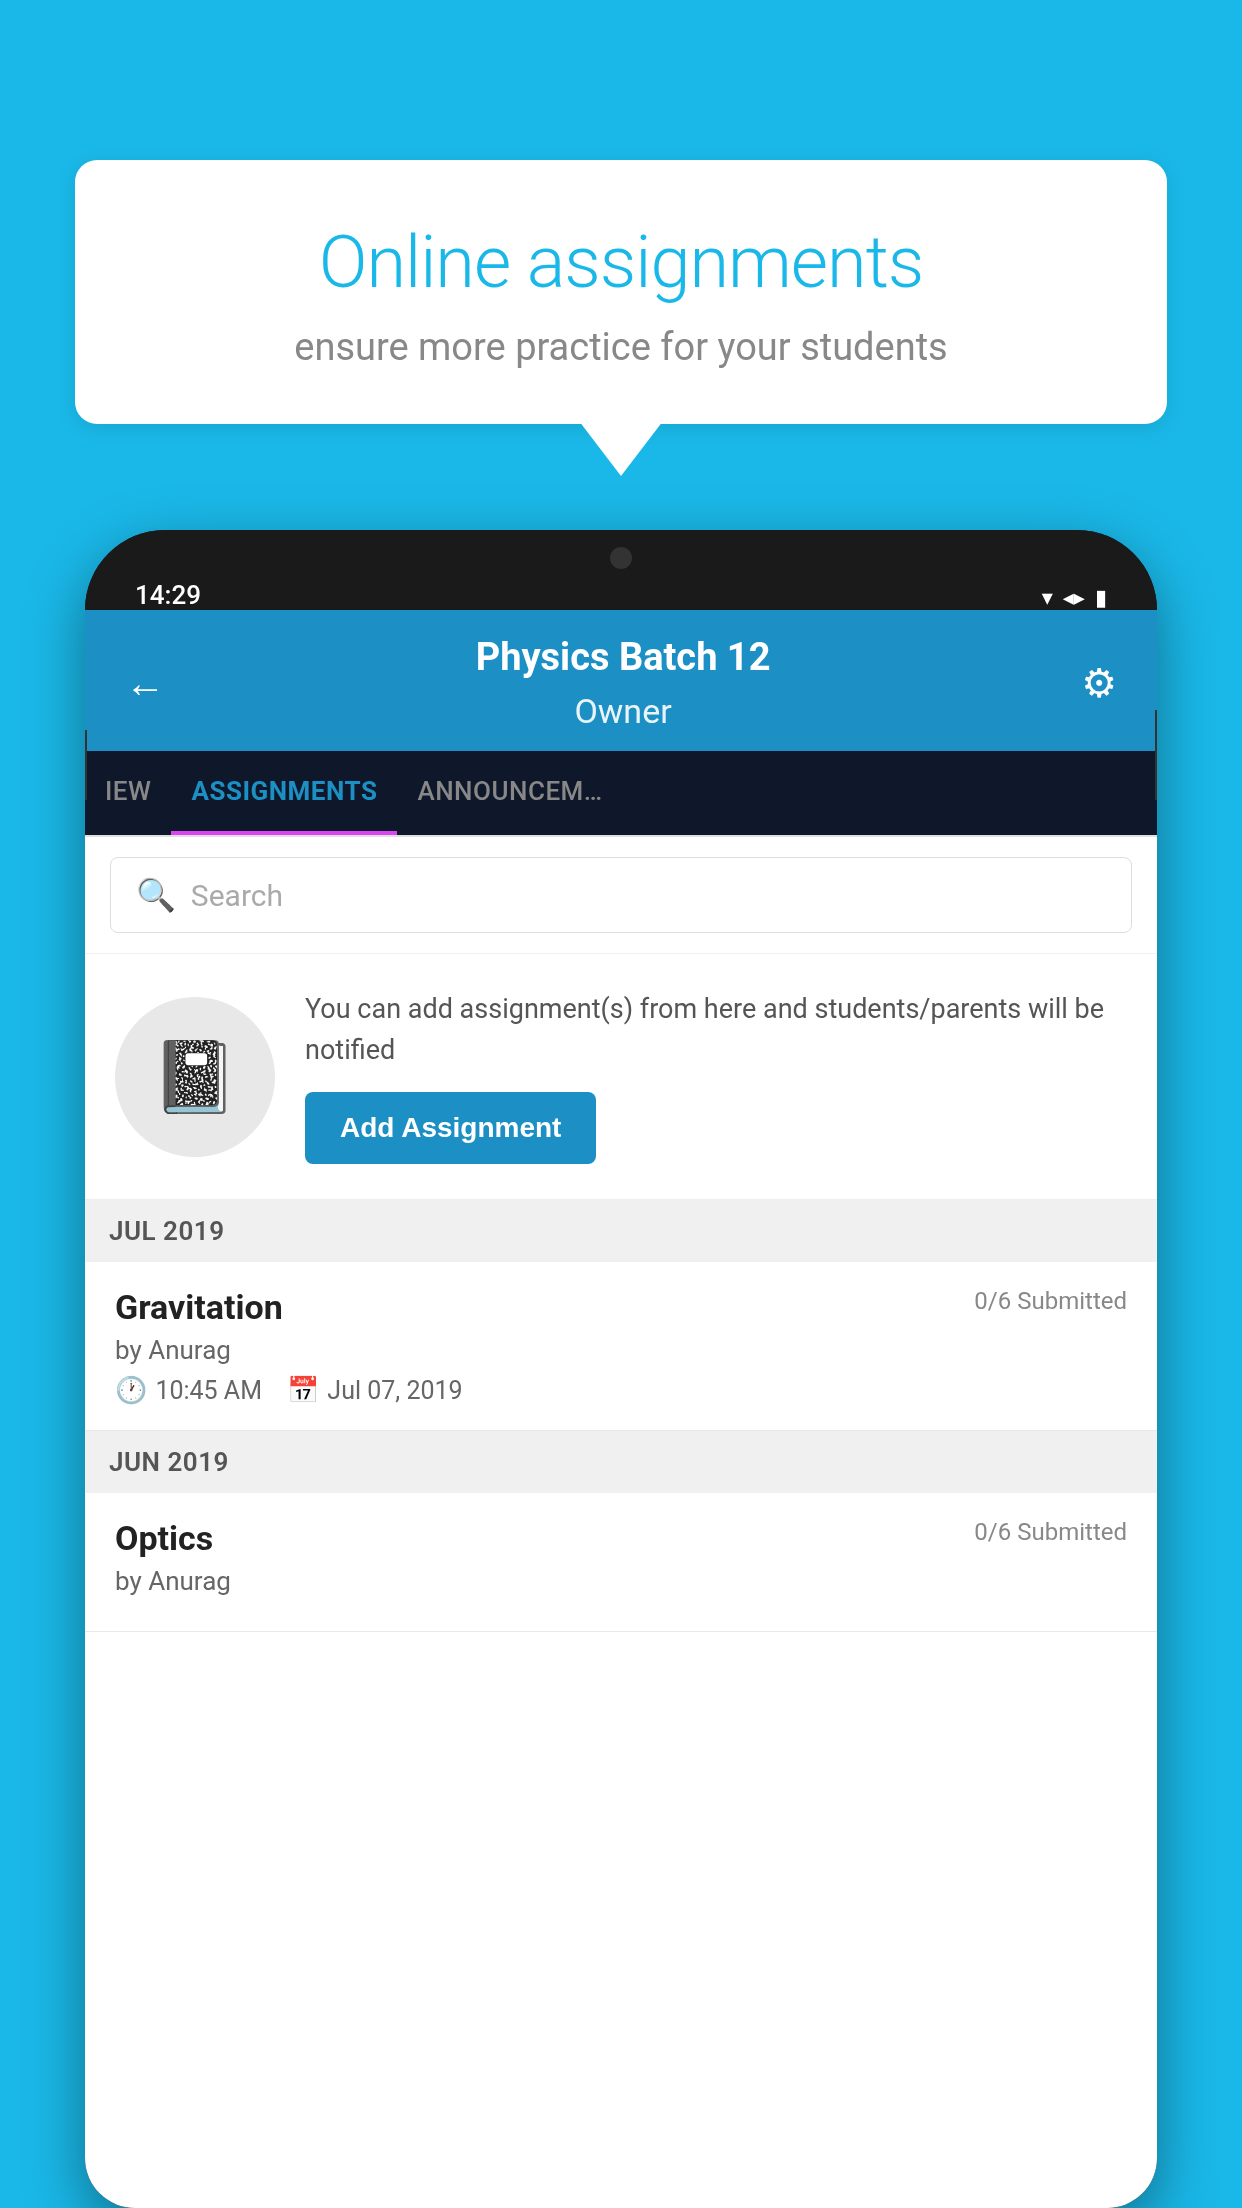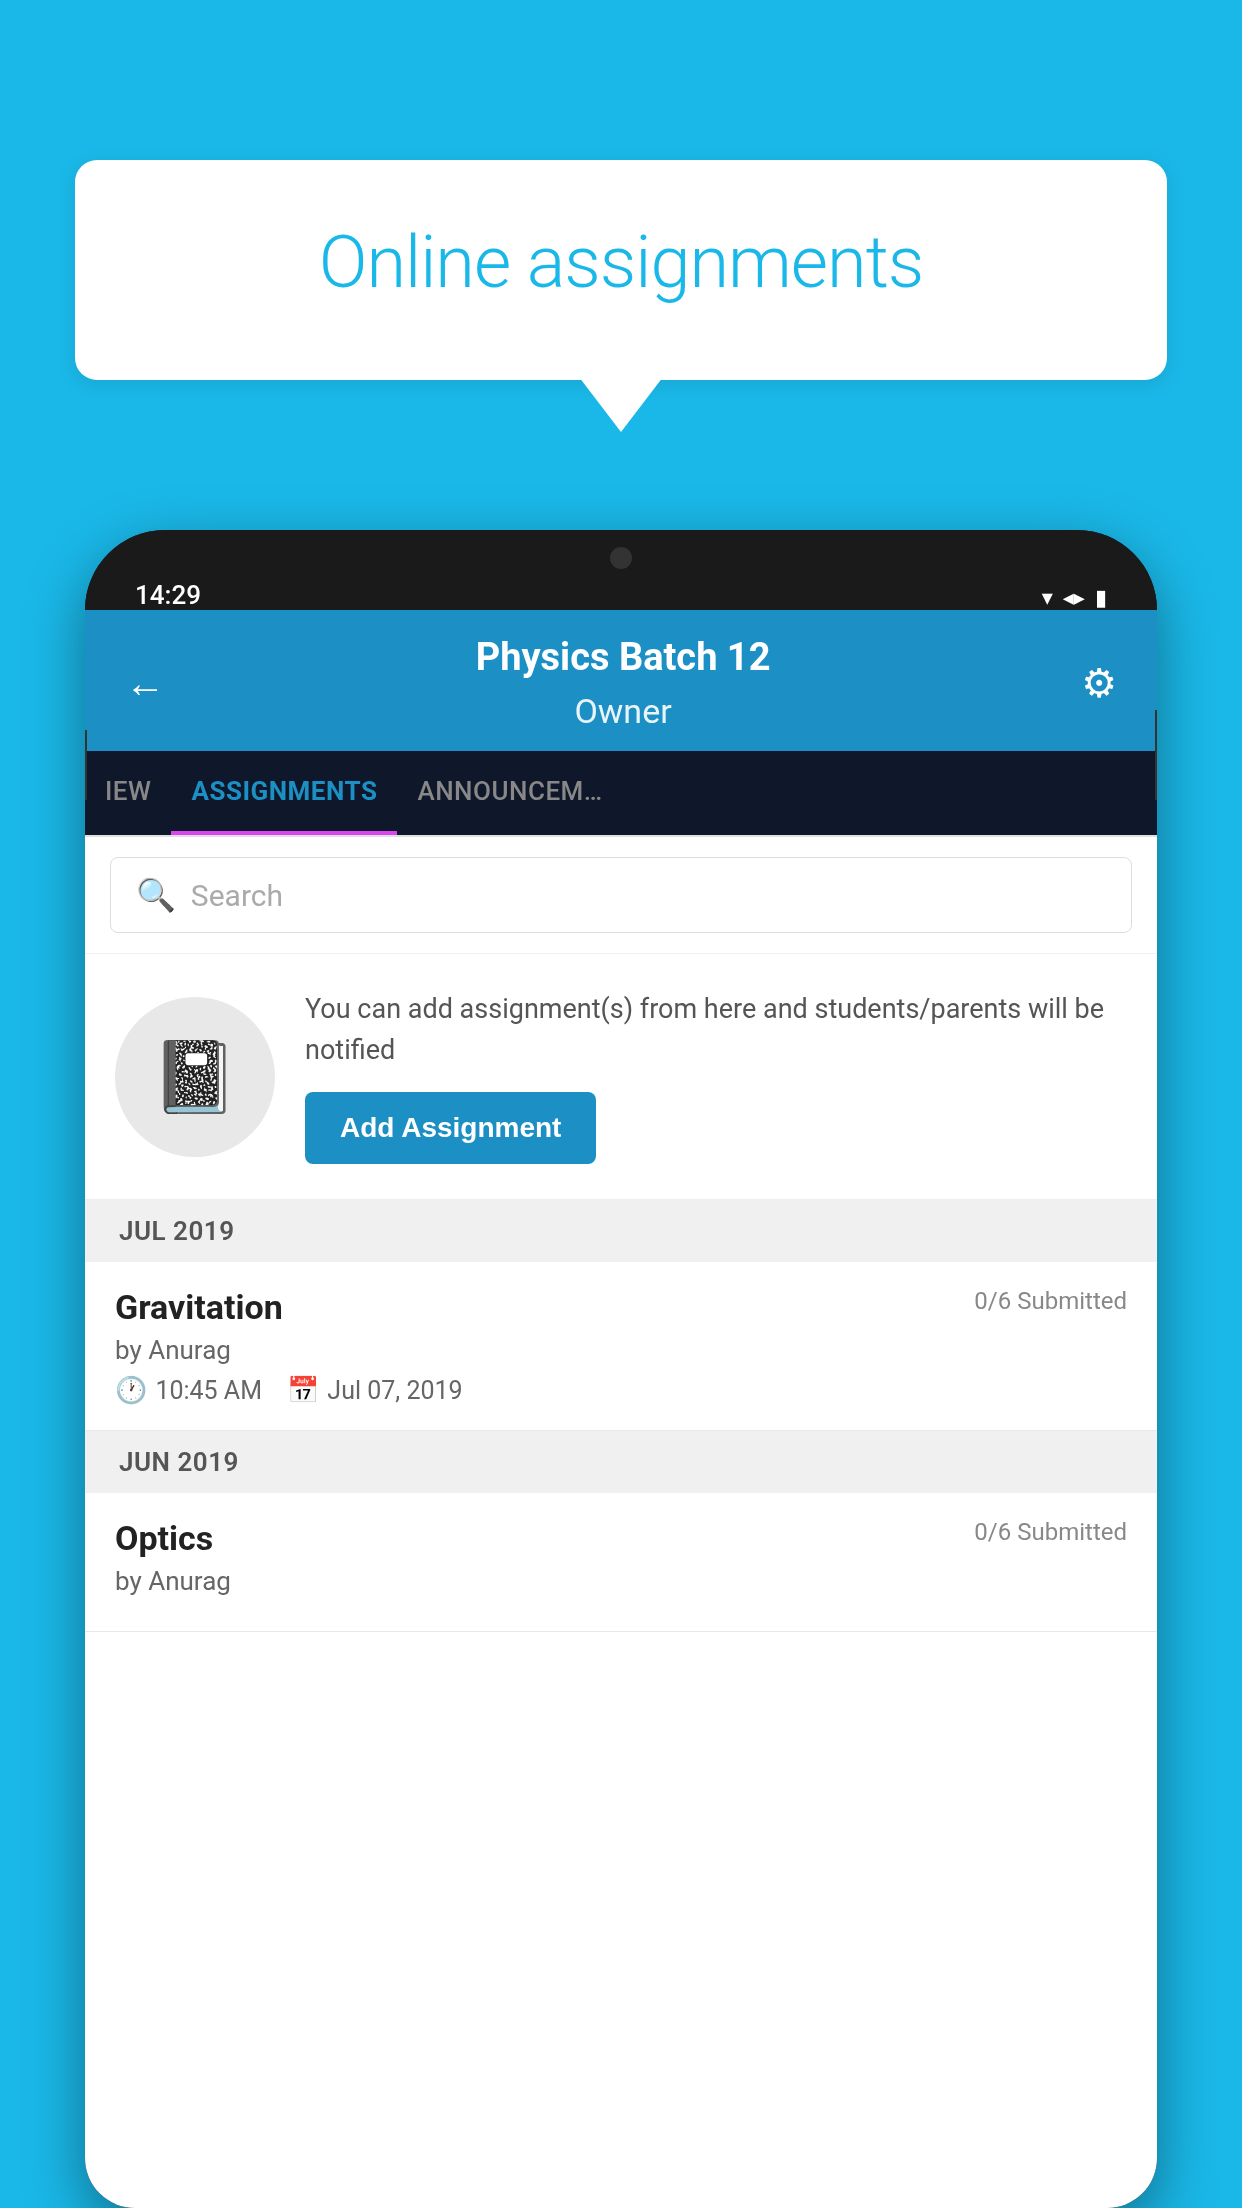--- a/index.html
+++ b/index.html
@@ -230,21 +230,21 @@
       padding: 20px 35px;
       font-size: 28px;
       font-weight: 700;
       cursor: pointer;
       display: inline-block;
     }
 
     
     .section-header {
       background: #f0f0f0;
-      padding: 16px 34px;
+      padding: 16px 24px;
       font-size: 26px;
       color: #555;
       font-weight: 600;
       letter-spacing: 0.5px;
     }
 
     
     .assignment-item {
       padding: 25px 30px;
       background: white;
@@ -308,20 +308,21 @@
     }
   </style>
 </head>
 <body>
 
 <div style="position:absolute;top:0;left:0;width:1242px;height:2208px;background:#1ab8e8;"></div>
 
 <div class="speech-bubble-container">
   <div class="speech-bubble">
     <div class="bubble-title">Online assignments</div>
+    <div class="bubble-subtitle">ensure more practice for your students</div>
   </div>
 </div>
 
 <div class="phone-frame">
   <div class="side-button-left"></div>
   <div class="side-button-right"></div>
 
   <div class="phone-top-bar">
     <span class="status-time">14:29</span>
     <div class="notch">

